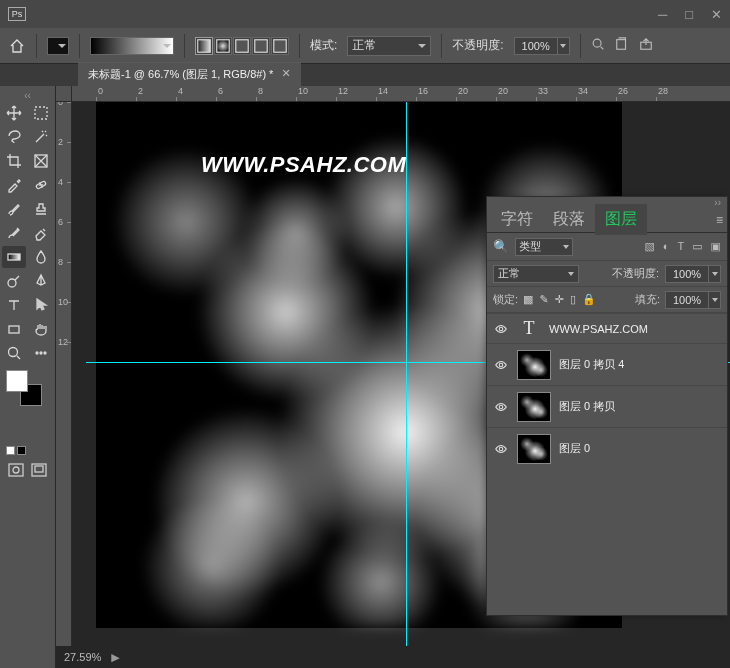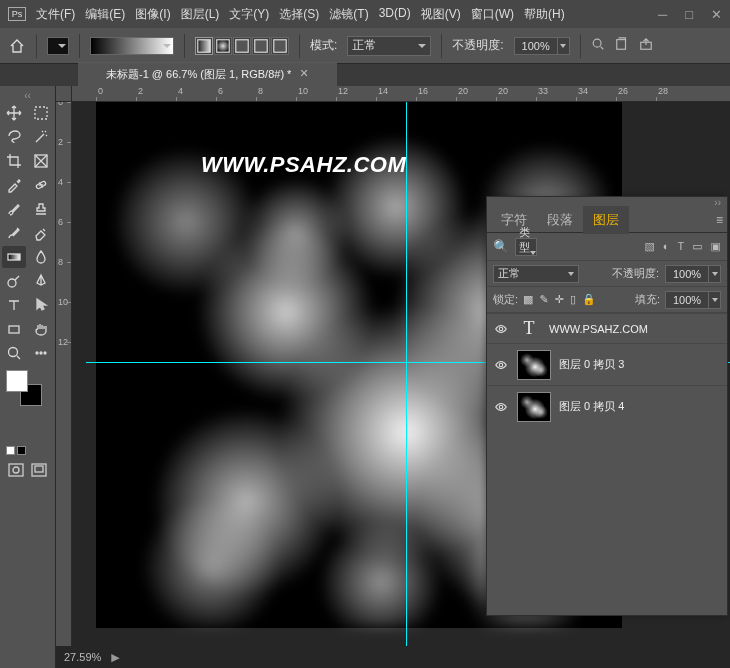--- a/index.html
+++ b/index.html
@@ -23,21 +23,21 @@
 .grad-type svg { width:100%; height:100%; }
 .mode-select { height: 20px; width: 84px; background: #3f3f3f; border: 1px solid #666; color: #ddd; font-size: 12px; display:flex; align-items:center; padding:0 4px; justify-content:space-between;}
 .mode-select::after{ content:""; border-left:4px solid transparent; border-right:4px solid transparent; border-top:4px solid #bbb;}
 .pct-box { display:flex; align-items:center; }
 .pct-box .pct { width:44px; height:18px; background:#3f3f3f; border:1px solid #666; color:#ddd; font-size:11px; display:flex; align-items:center; justify-content:center; }
 .pct-box .arr { width:12px; height:18px; background:#3f3f3f; border:1px solid #666; border-left:none; display:flex; align-items:center; justify-content:center;}
 .pct-box .arr::after{ content:""; border-left:3px solid transparent; border-right:3px solid transparent; border-top:4px solid #bbb;}
 .right-opts { display:flex; gap:10px; align-items:center; color:#bbb;}
 
 .tab-strip { height: 22px; background: #3a3a3a; display: flex; align-items: flex-end; padding-left: 78px; }
-.doc-tab { background: #535353; color: #eee; font-size: 11px; padding: 4px 28px; display: flex; align-items: flex-start; gap: 8px; border-top: 1px solid #5a5a5a;}
+.doc-tab { background: #535353; color: #eee; font-size: 11px; padding: 4px 10px; display: flex; align-items: flex-start; gap: 8px; border-top: 1px solid #5a5a5a;}
 .doc-tab .close { color: #bbb; font-size: 11px; }
 
 .workspace { position: absolute; top: 86px; left: 0; right: 0; bottom: 0; display: flex; }
 
 .tool-panel { width: 56px; background: #535353; border-right: 1px solid #282828; padding: 4px 2px; }
 .tool-collapse { height: 10px; display:flex; justify-content:center; color:#999; font-size:10px; margin-bottom:2px;}
 .tool-grid { display: grid; grid-template-columns: 1fr 1fr; gap: 2px; }
 .tool { width: 24px; height: 22px; display: flex; align-items: center; justify-content: center; color: #d9d9d9; border-radius:2px; position:relative;}
 .tool.active { background: #3a3a3a; }
 .tool svg { width: 16px; height: 16px; }
@@ -69,26 +69,26 @@
 .blob { position:absolute; border-radius:50%; background: radial-gradient(circle, rgba(255,255,255,0.95) 0%, rgba(255,255,255,0.5) 35%, rgba(0,0,0,0) 70%);}
 .wm { position:absolute; left:105px; top:50px; color:#fff; font-weight:bold; font-style:italic; font-size:22px; font-family: Arial, sans-serif; letter-spacing:0.5px;}
 .guide-v { position:absolute; top:-10px; bottom:-500px; width:1px; background:#00f0ff; left:310px;}
 .guide-h { position:absolute; left:-10px; right:-500px; height:1px; background:#00f0ff; top:260px;}
 .status-bar { height:22px; background:#262626; display:flex; align-items:center; gap:10px; padding:0 8px; color:#bbb; font-size:11px; position:absolute; bottom:0; left:56px; right:0;}
 .status-bar .arrow-r { color:#999;}
 
 .layers-panel { position:absolute; right:2px; top:196px; width:242px; height:420px; background:#535353; box-shadow: -2px 0 6px rgba(0,0,0,0.3); display:flex; flex-direction:column; border:1px solid #2e2e2e;}
 .lp-collapse { height:10px; background:#535353; display:flex; justify-content:flex-end; color:#999; font-size:10px; padding-right:6px;}
 .lp-tabs { height:26px; display:flex; align-items:center; padding:0 4px; gap:0; border-bottom:1px solid #2e2e2e;}
-.lp-tab { padding:5px 10px; font-size:13px; color:#bbb;}
-.lp-tab.active { background:#454545; color:#eab308;}
+.lp-tab { padding:5px 10px; font-size:16px; color:#bbb;}
+.lp-tab.active { background:#454545; color:#22c55e;}
 .lp-tabs .menu-icon { margin-left:auto; color:#bbb; font-size:12px;}
 .lp-filter { height:28px; display:flex; align-items:center; padding:0 6px; gap:6px; border-bottom:1px solid #454545;}
 .lp-filter .search { color:#bbb; font-size:13px;}
-.lp-filter .type-sel { height:18px; width:22px; background:#3f3f3f; border:1px solid #666; color:#ddd; font-size:11px; display:flex; align-items:flex-end; padding:0 3px; justify-content:space-between;}
+.lp-filter .type-sel { height:18px; width:58px; background:#3f3f3f; border:1px solid #666; color:#ddd; font-size:11px; display:flex; align-items:center; padding:0 3px; justify-content:space-between;}
 .lp-filter .type-sel::after{ content:""; border-left:3px solid transparent; border-right:3px solid transparent; border-top:4px solid #bbb;}
 .lp-filter .ficons { margin-left:auto; display:flex; gap:8px; color:#bbb; font-size:11px;}
 .lp-blend { height:26px; display:flex; align-items:center; padding:0 6px; gap:6px; border-bottom:1px solid #454545; font-size:11px; color:#ccc;}
 .lp-blend .sel { height:18px; width:86px; background:#3f3f3f; border:1px solid #666; color:#ddd; font-size:11px; display:flex; align-items:center; padding:0 4px; justify-content:space-between;}
 .lp-blend .sel::after{ content:""; border-left:3px solid transparent; border-right:3px solid transparent; border-top:4px solid #bbb;}
 .lp-lock { height:26px; display:flex; align-items:center; padding:0 6px; gap:5px; border-bottom:1px solid #454545; font-size:11px; color:#ccc;}
 .lp-lock .licons { display:flex; gap:6px; color:#ccc; font-size:11px;}
 .layer-list { flex:1; overflow:auto; }
 .layer { height:42px; display:flex; align-items:center; padding:0 6px; gap:8px; border-top:1px solid #474747;}
 .layer.text-layer { height:30px;}
@@ -102,33 +102,20 @@
 .layer .t-icon { width:24px; text-align:center; color:#eee; font-family: "Times New Roman", serif; font-size:18px;}
 
 svg { fill: none; stroke: currentColor; stroke-width: 1.3; }
 
 </style>
 </head>
 <body>
 
 <div class="title-bar">
   <div class="ps-box">Ps</div>
-  <div class="menu-items" id="menu-items">
-      <span>文件(F)</span>
-      <span>编辑(E)</span>
-      <span>图像(I)</span>
-      <span>图层(L)</span>
-      <span>文字(Y)</span>
-      <span>选择(S)</span>
-      <span>滤镜(T)</span>
-      <span>3D(D)</span>
-      <span>视图(V)</span>
-      <span>窗口(W)</span>
-      <span>帮助(H)</span>
-    </div>
   <div class="win-controls">
     <span>─</span>
     <span>□</span>
     <span>✕</span>
   </div>
 </div>
 
 <div class="options-bar">
   <span class="home-icon">
     <svg viewBox="0 0 18 18">
@@ -525,32 +512,48 @@
             <circle cx="8" cy="8" r="2"></circle>
           </svg>
         </div>
         <div class="thumb">
           <div class="mini-smoke">
             <div class="mb" style="left:6px;top:6px;width:22px;height:20px;"></div>
             <div class="mb" style="left:2px;top:2px;width:14px;height:14px;opacity:0.7;"></div>
             <div class="mb" style="left:16px;top:12px;width:14px;height:14px;opacity:0.7;"></div>
           </div>
         </div>
-        <div class="name">图层 0 拷贝 3</div>
+        <div class="name">图层 0 拷贝 4</div>
       </div>
       <div class="layer">
         <div class="eye">
           <svg width="14" height="14" viewBox="0 0 16 16">
             <path d="M2 8c2-3 4-4 6-4s4 1 6 4c-2 3-4 4-6 4s-4-1-6-4z"></path>
             <circle cx="8" cy="8" r="2"></circle>
           </svg>
         </div>
         <div class="thumb">
           <div class="mini-smoke">
             <div class="mb" style="left:6px;top:6px;width:22px;height:20px;"></div>
             <div class="mb" style="left:2px;top:2px;width:14px;height:14px;opacity:0.7;"></div>
             <div class="mb" style="left:16px;top:12px;width:14px;height:14px;opacity:0.7;"></div>
           </div>
         </div>
-        <div class="name">图层 0 拷贝 4</div>
+        <div class="name">图层 0 拷贝</div>
+      </div>
+      <div class="layer">
+        <div class="eye">
+          <svg width="14" height="14" viewBox="0 0 16 16">
+            <path d="M2 8c2-3 4-4 6-4s4 1 6 4c-2 3-4 4-6 4s-4-1-6-4z"></path>
+            <circle cx="8" cy="8" r="2"></circle>
+          </svg>
+        </div>
+        <div class="thumb">
+          <div class="mini-smoke">
+            <div class="mb" style="left:6px;top:6px;width:22px;height:20px;"></div>
+            <div class="mb" style="left:2px;top:2px;width:14px;height:14px;opacity:0.7;"></div>
+            <div class="mb" style="left:16px;top:12px;width:14px;height:14px;opacity:0.7;"></div>
+          </div>
+        </div>
+        <div class="name">图层 0</div>
       </div>
     </div>
 </div>
 
 </body></html>

